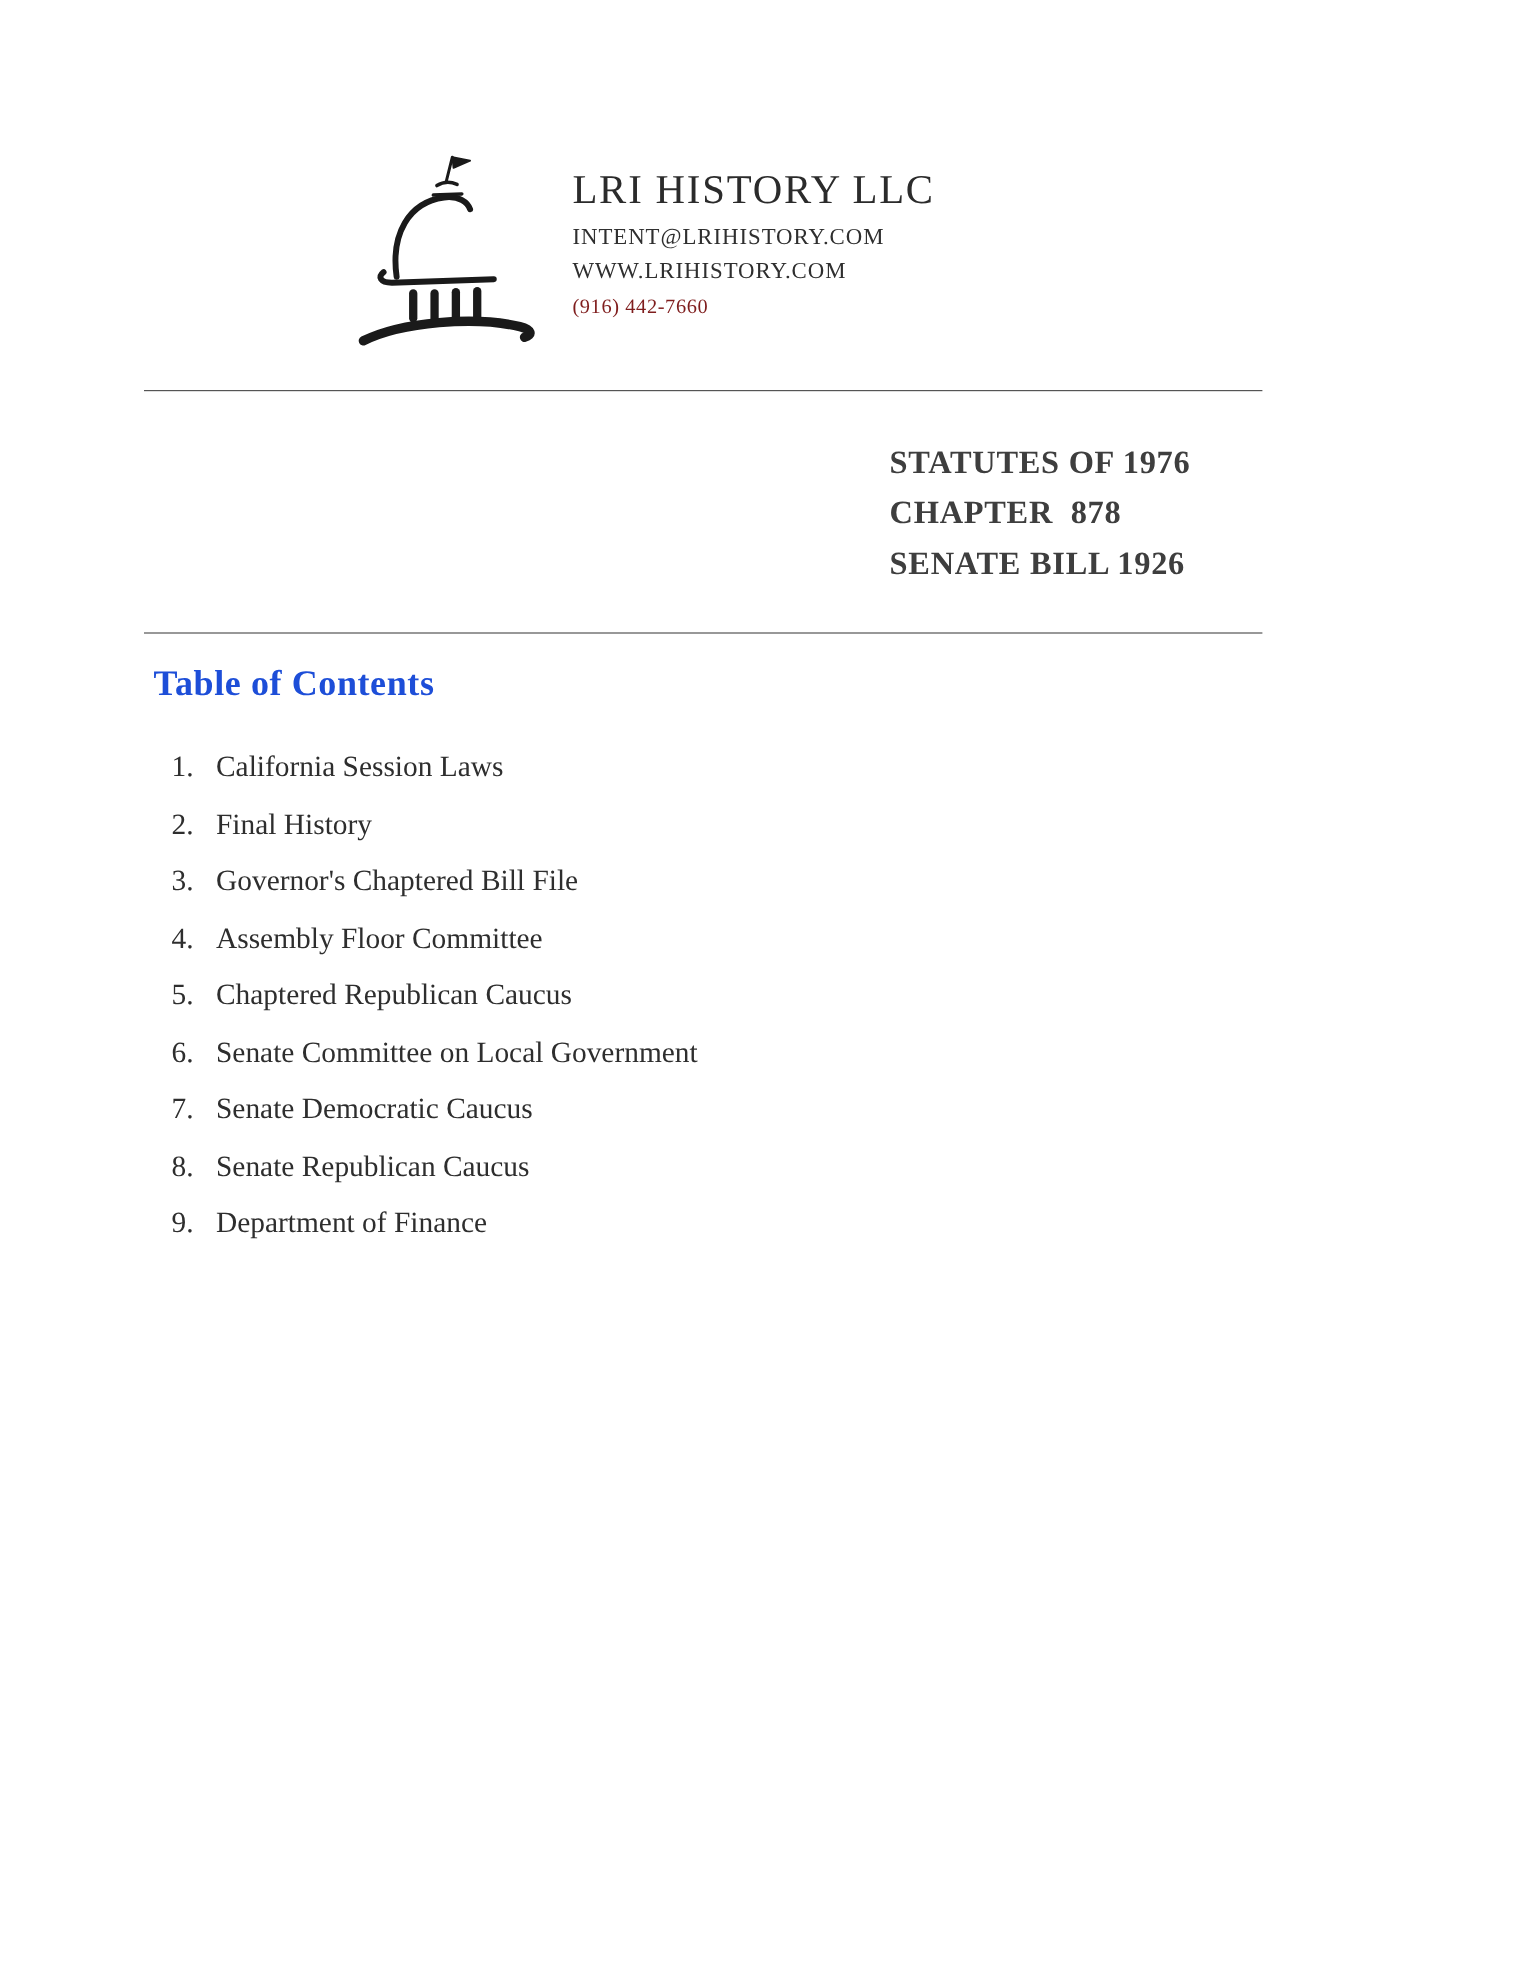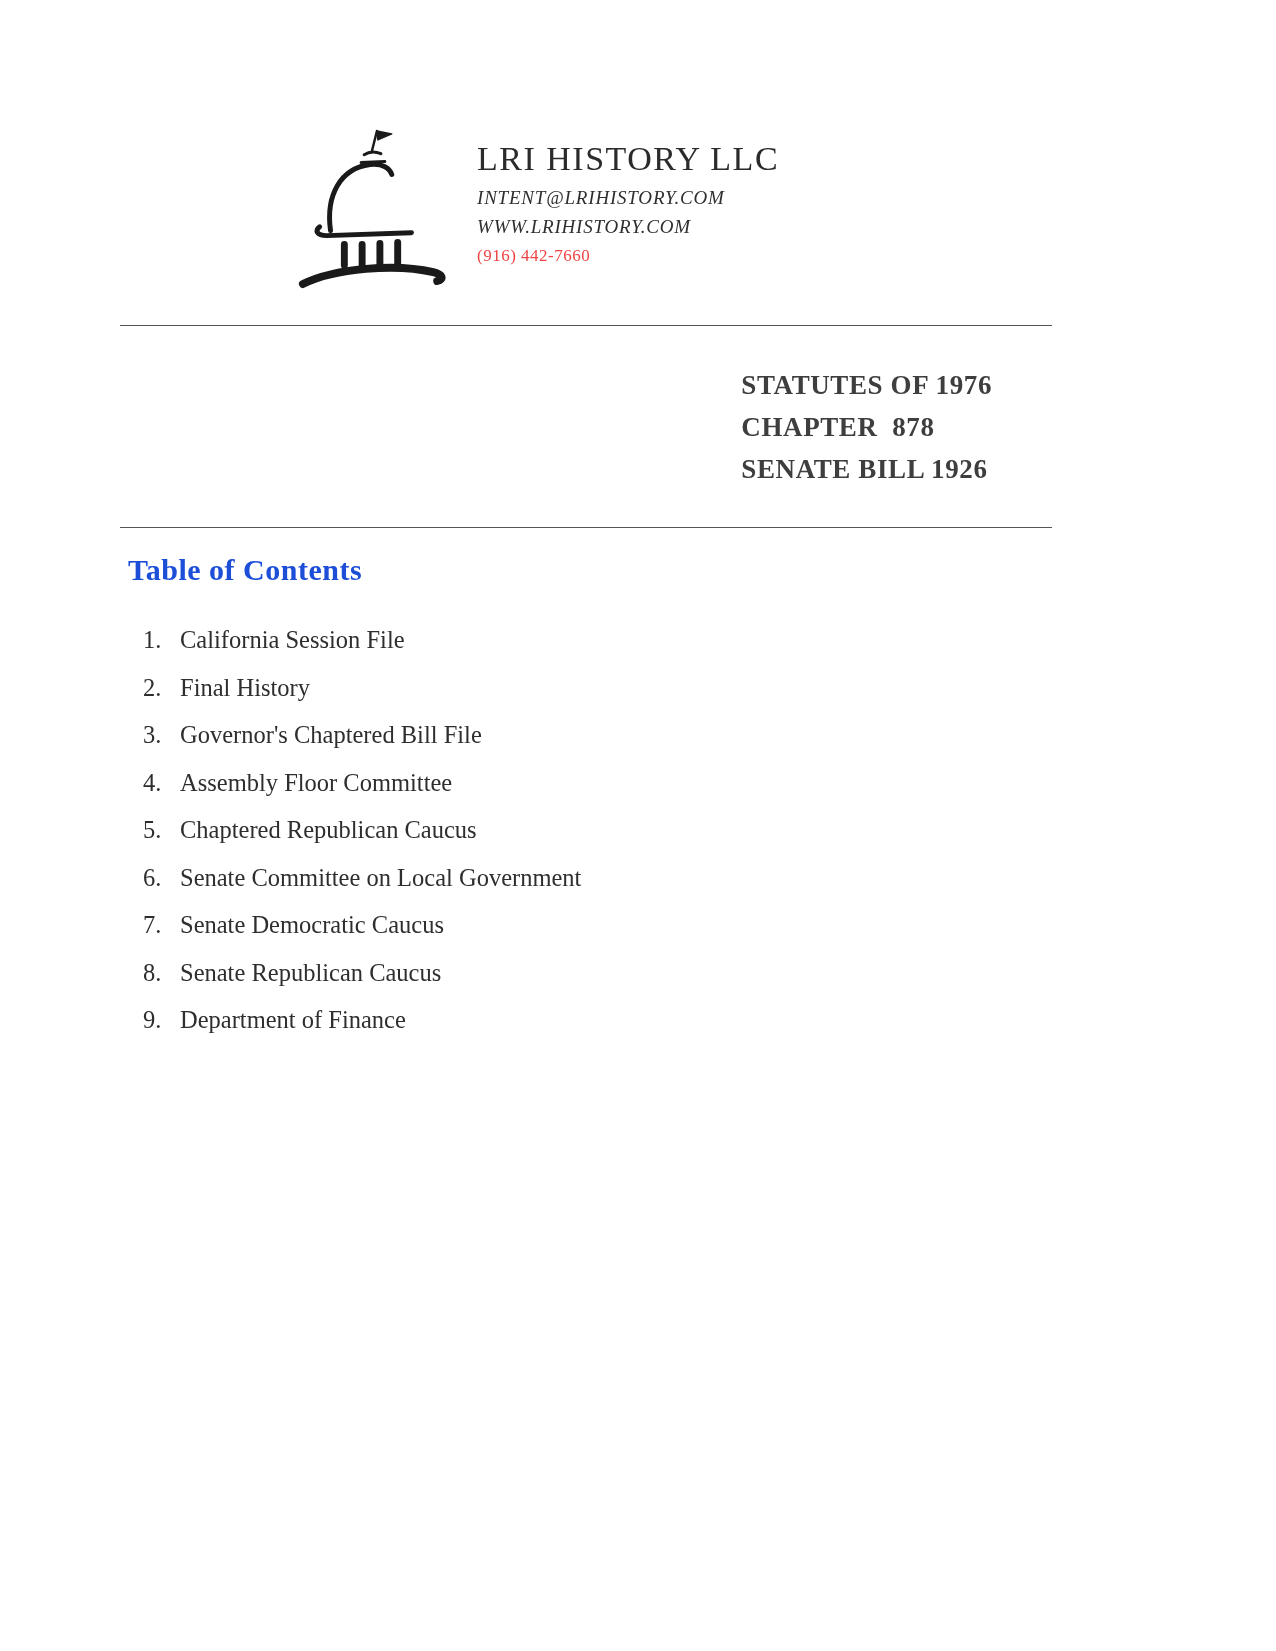--- a/index.html
+++ b/index.html
@@ -36,27 +36,26 @@
     letter-spacing: 1.5px;
     color: #2b2b2b;
     white-space: pre;
   }
   .contact-email, .contact-web {
     font-size: 19px;
     letter-spacing: 0.8px;
     color: #2f2f2f;
     margin-top: 9px;
     white-space: pre;
-    font-style: italic;
   }
   .contact-web { margin-top: 7px; }
   .contact-phone {
     font-size: 17px;
     letter-spacing: 0.5px;
-    color: #ef4444;
+    color: #7f1d1d;
     margin-top: 8px;
     white-space: pre;
   }
 
   
   .rule {
     position: absolute;
     left: 120px;
     width: 932px;
     height: 0;
@@ -159,21 +158,21 @@
     <div class="title-line">SENATE BILL 1926</div>
   </div>
 
   <hr class="rule rule-2">
 
   <h1 class="toc-heading">Table of Contents</h1>
 
   <ol class="toc-list">
     <li>
       <span class="num">1.</span>
-      <span class="label">California Session File</span>
+      <span class="label">California Session Laws</span>
     </li>
     <li>
       <span class="num">2.</span>
       <span class="label">Final History</span>
     </li>
     <li>
       <span class="num">3.</span>
       <span class="label">Governor's Chaptered Bill File</span>
     </li>
     <li>

